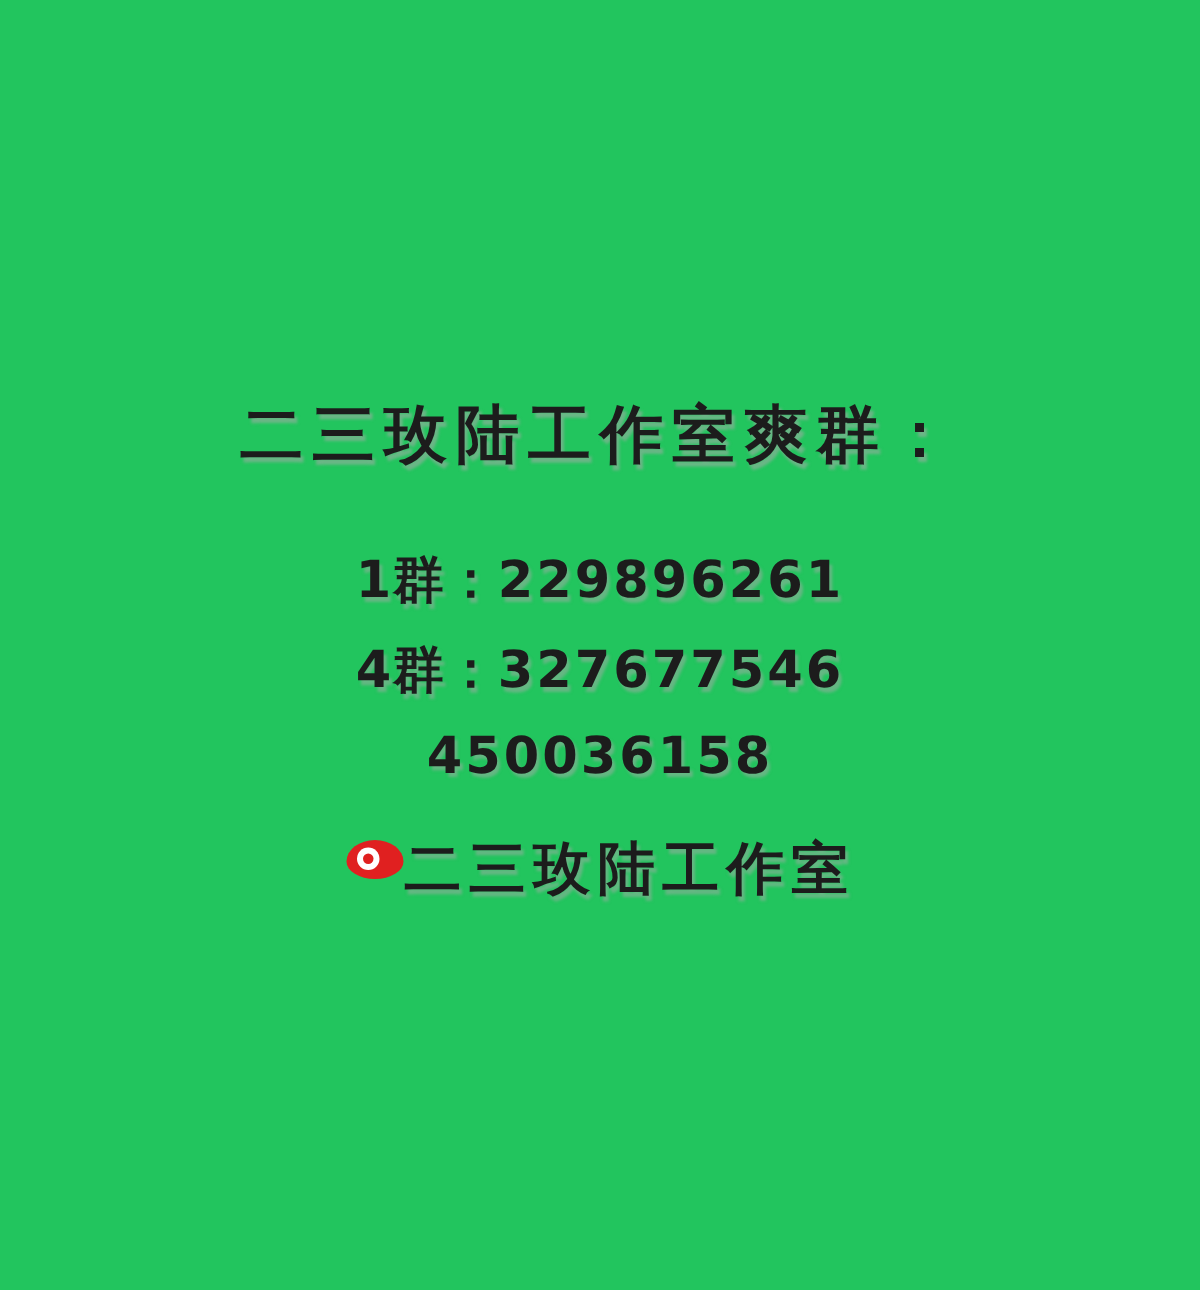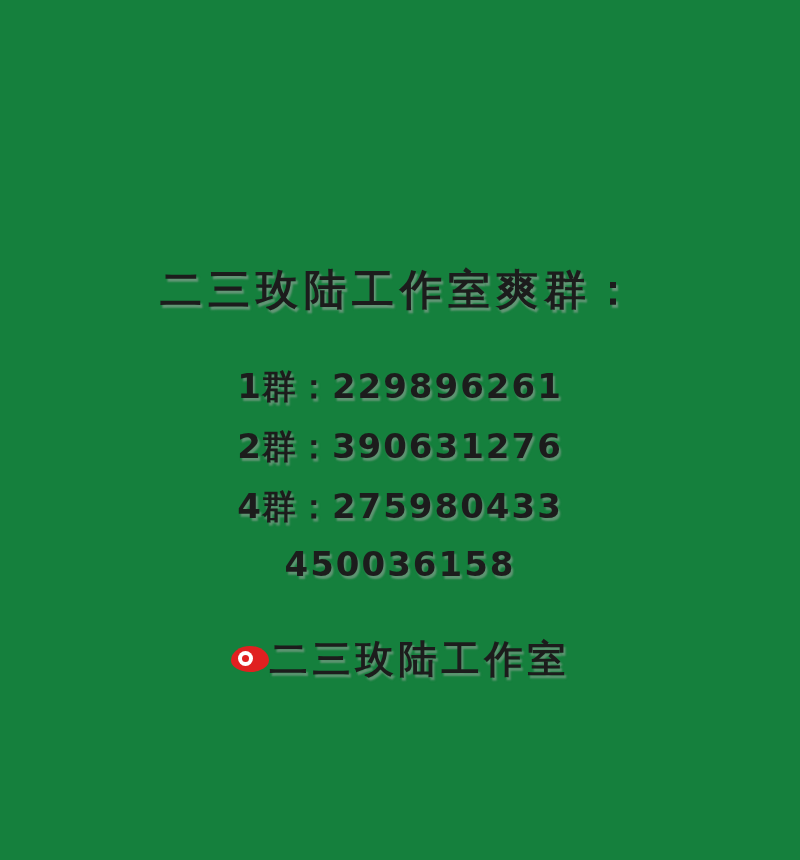--- a/index.html
+++ b/index.html
@@ -11,21 +11,21 @@
     height: 860px;
     background: #ffffff;
     font-family: "DejaVu Sans", "Liberation Sans", sans-serif;
     overflow: hidden;
   }
 
   .page {
     position: relative;
     width: 800px;
     height: 860px;
-    background: #15803d;
+    background: #22c55e;
     display: flex;
     flex-direction: column;
     align-items: center;
   }
 
   .title {
     margin-top: 262px;
     font-size: 42px;
     letter-spacing: 6px;
     color: #1c1c1c;
@@ -56,23 +56,23 @@
   .group-label {
     letter-spacing: 1px;
   }
 
   .group-number {
     letter-spacing: 2px;
     font-family: "DejaVu Sans", "Liberation Sans", sans-serif;
   }
 
   .footer {
-    margin-top: 50px;
+    margin-top: 30px;
     display: flex;
-    align-items: center;
+    align-items: flex-start;
     justify-content: center;
     gap: 0;
   }
 
   .weibo-icon {
     width: 40px;
     height: 40px;
     position: relative;
     display: inline-block;
     flex: 0 0 auto;
@@ -121,29 +121,25 @@
 
   <div class="title">二三玫陆工作室爽群：</div>
 
   <div class="group-list">
 
     <div class="group-row">
       <span class="group-label">1群：</span>
       <span class="group-number">229896261</span>
     </div>
 
-    <div class="group-row">
-      <span class="group-label">2群：</span>
-      <span class="group-number">390631276</span>
-    </div>
 
 
     <div class="group-row">
       <span class="group-label">4群：</span>
-      <span class="group-number">275980433</span>
+      <span class="group-number">327677546</span>
     </div>
 
     <div class="group-row">
       <span class="group-number">450036158</span>
     </div>
 
   </div>
 
   <div class="footer">
     <span class="weibo-icon">

